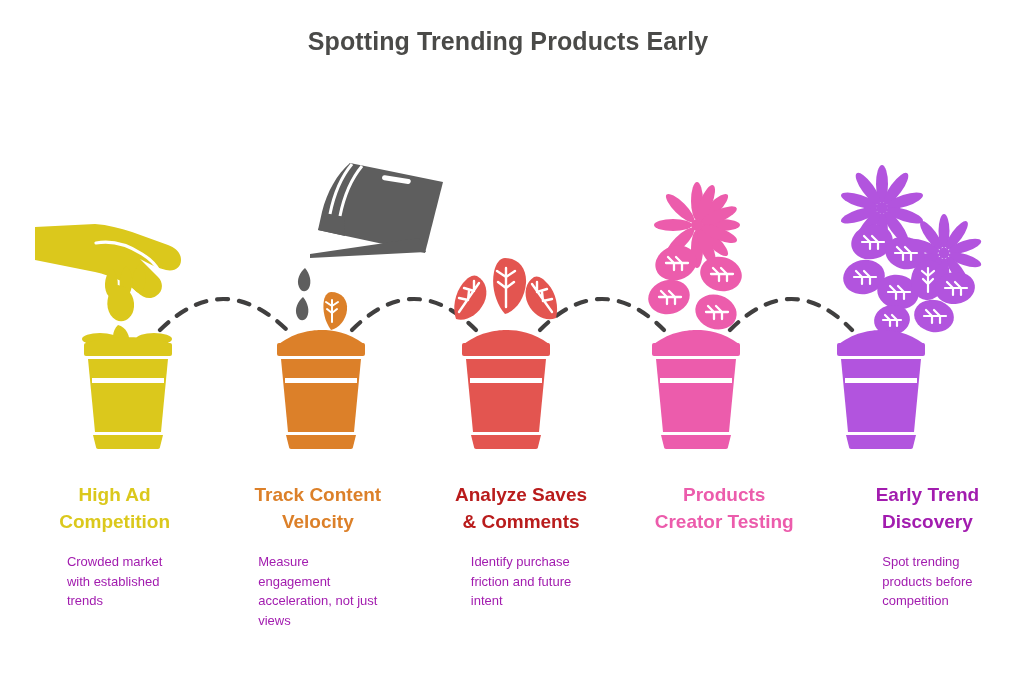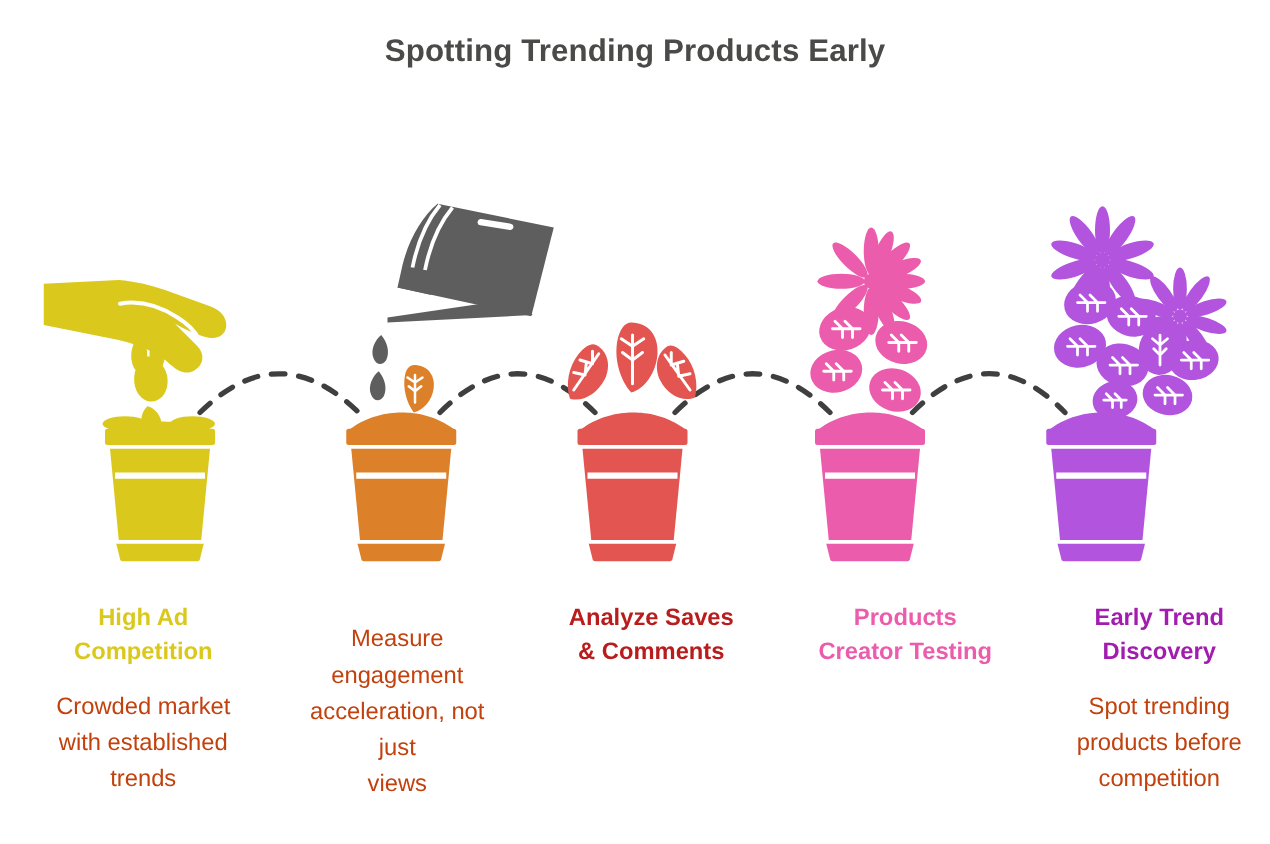--- a/index.html
+++ b/index.html
@@ -30,22 +30,22 @@
   .col {
     flex:1 1 0; padding:0 8px;
     display:flex; flex-direction:column; align-items:center;margin-left:26px;
   }
   .col-title {
     font-size:19px; font-weight:bold; line-height:1.42;
     text-align:center; white-space:pre-line;
   }
   .col-desc {
     margin-top:16px;
-    font-size:19px; line-height:1.52; color:#c2410c;
-    text-align:center; white-space:pre-line;
+    font-size:13px; line-height:1.52; color:#a21caf;
+    text-align:left; white-space:pre-line;
   }
 </style>
 </head>
 <body>
 
 <div id="stage">
 
   <div id="title">Spotting Trending Products Early</div>
 
   <svg id="graphic" viewBox="0 0 1016 470">
@@ -300,29 +300,34 @@
 
     <div class="col">
       <div class="col-title" style="color:#DBC81C">High Ad
 Competition</div>
       <div class="col-desc">Crowded market
 with established
 trends</div>
     </div>
 
     <div class="col">
+      <div class="col-title" style="color:#DC8029">Track Content
+Velocity</div>
       <div class="col-desc">Measure
 engagement
 acceleration, not just
 views</div>
     </div>
 
     <div class="col">
       <div class="col-title" style="color:#b91c1c">Analyze Saves
 &amp; Comments</div>
+      <div class="col-desc">Identify purchase
+friction and future
+intent</div>
     </div>
 
     <div class="col">
       <div class="col-title" style="color:#EC5CAC">Products
 Creator Testing</div>
     </div>
 
     <div class="col">
       <div class="col-title" style="color:#a21caf">Early Trend
 Discovery</div>

